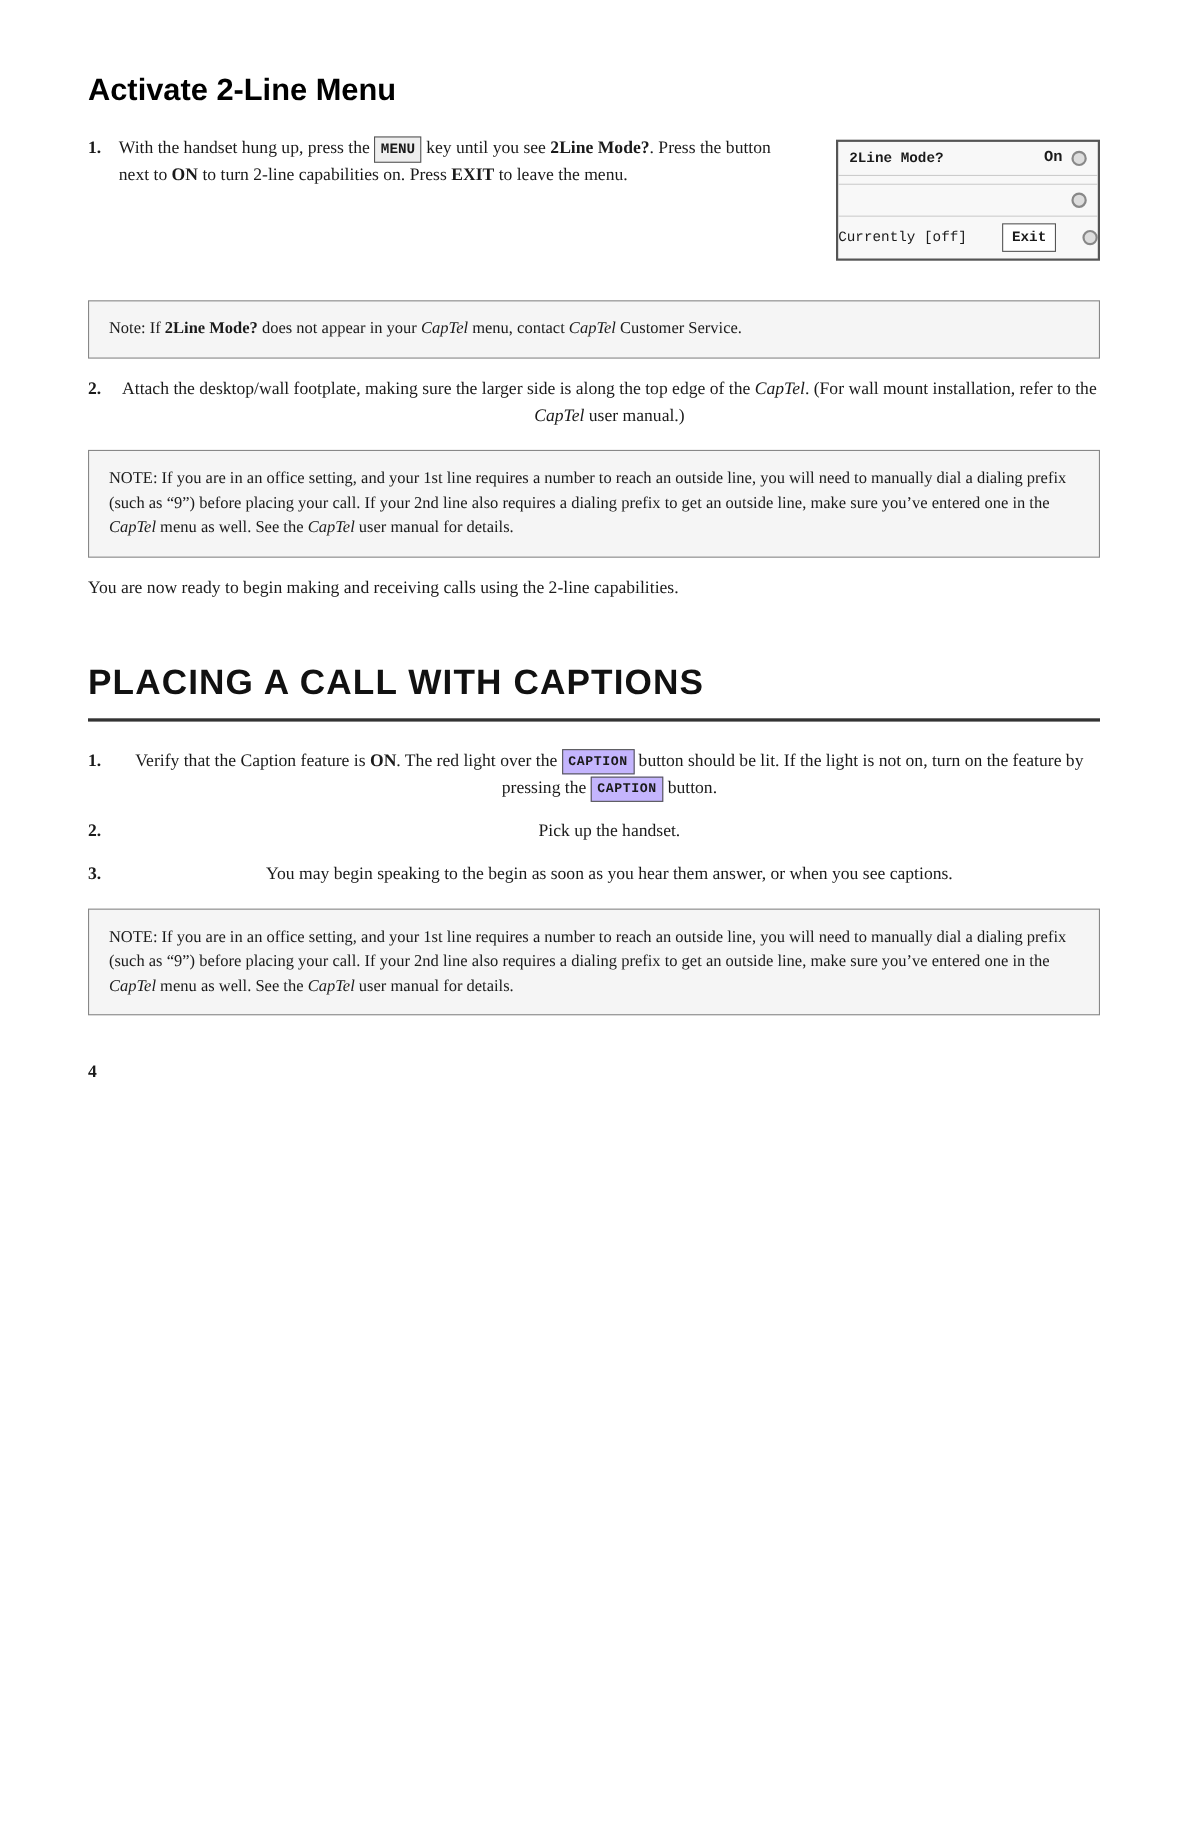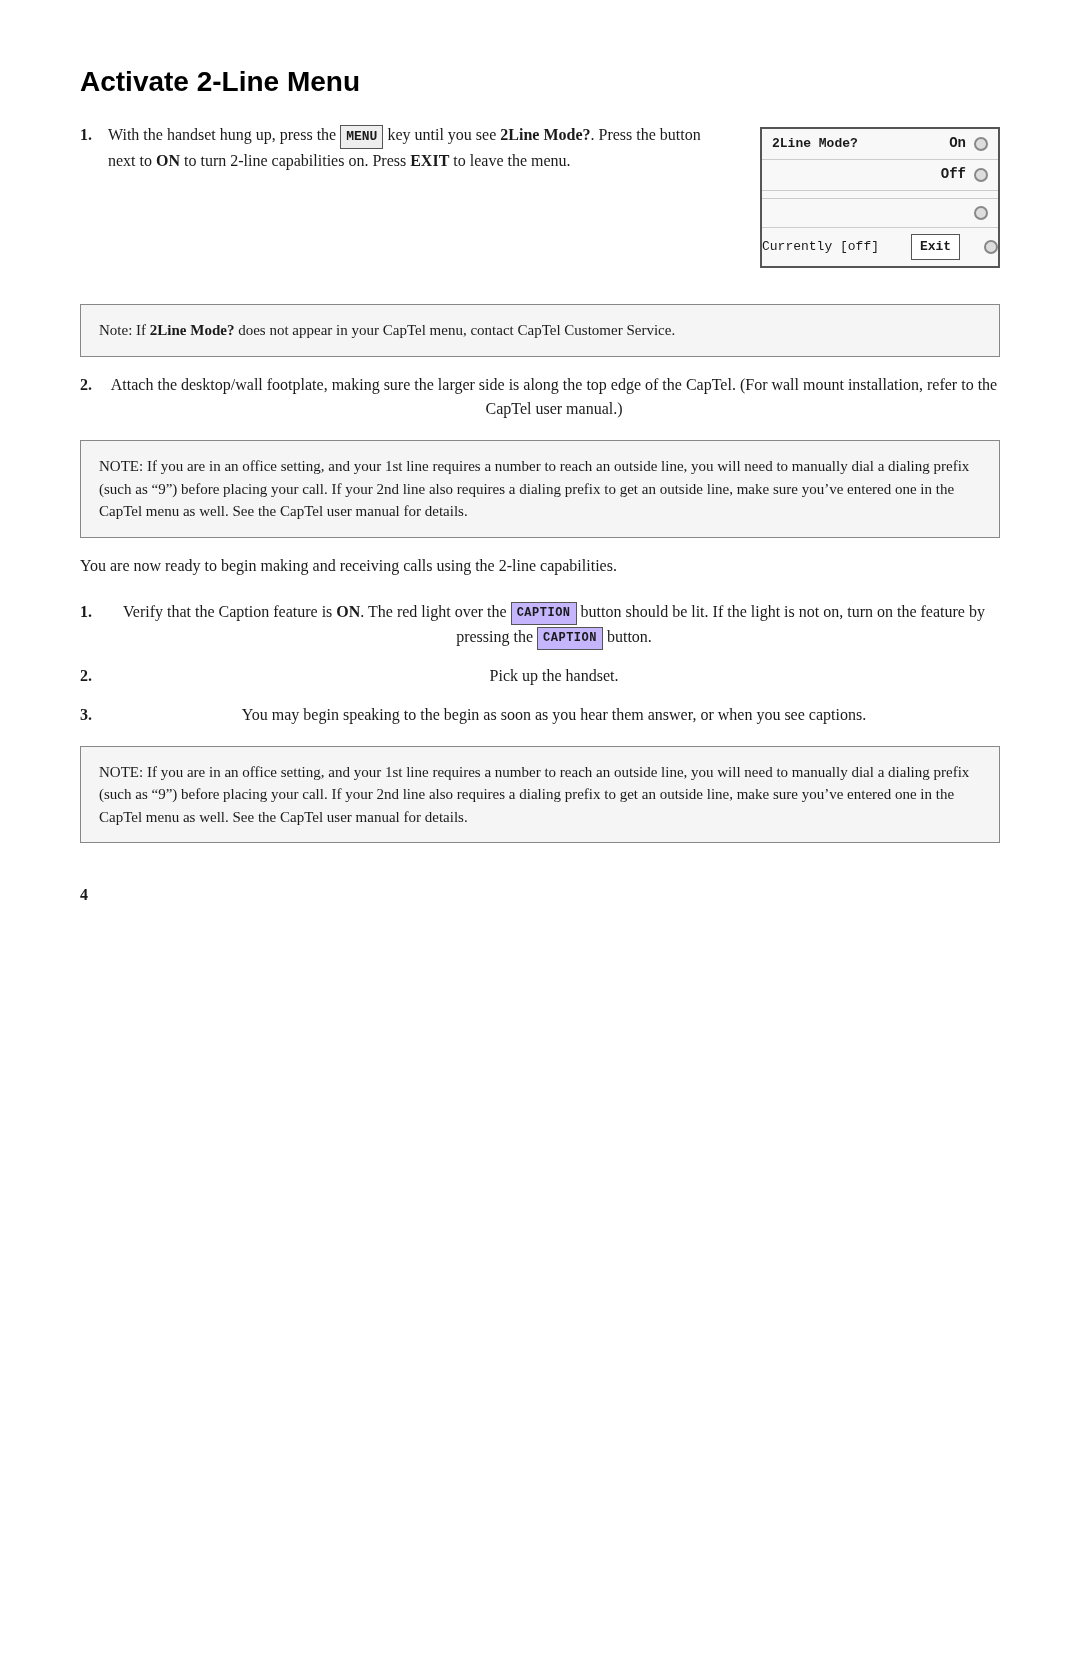--- a/index.html
+++ b/index.html
@@ -149,20 +149,21 @@
       margin: 16px 0;
       font-size: 15px;
       line-height: 1.5;
     }
 
     .bold-text {
       font-weight: bold;
     }
 
     .italic-text {
+      font-style: italic;
     }
 
     kbd.key {
       display: inline-block;
       border: 1px solid #555;
       background: #eee;
       padding: 1px 5px;
       font-family: 'Courier New', monospace;
       font-size: 13px;
       font-weight: bold;
@@ -181,21 +182,21 @@
       letter-spacing: 0.5px;
     }
 
     .page-footer {
       margin-top: 40px;
       font-weight: bold;
       font-size: 16px;
     }
 
     p {
-      margin-bottom: 22px;
+      margin-bottom: 2px;
     }
 
     .main-content {
       max-width: 920px;
     }
 
     .menu-spacer {
       height: 8px;
       border-bottom: 1px solid #ccc;
     }
@@ -214,25 +215,20 @@
       <div class="step1-layout">
         <div class="step1-text">
           With the handset hung up, press
           the <kbd class="key">MENU</kbd> key until you see <span class="bold-text">2Line Mode?</span>. Press the button next to <span class="bold-text">ON</span> to turn 2-line capabilities on. Press <span class="bold-text">EXIT</span> to leave the menu.
         </div>
 
         <div class="menu-display">
           <div class="menu-row">
             <span class="menu-label">2Line Mode?</span>
             <span class="menu-value">On</span>
-            <span class="menu-circle"></span>
-          </div>
-          <div class="menu-row">
-            <span class="menu-label"></span>
-            <span class="menu-value">Off</span>
             <span class="menu-circle"></span>
           </div>
           <div class="menu-spacer"></div>
           <div class="menu-row">
             <span class="menu-label">&nbsp;</span>
             <span class="menu-circle"></span>
           </div>
           <div class="menu-currently-row">
             <span class="menu-currently-label">Currently [off]</span>
             <span class="menu-exit-box">Exit</span>
@@ -255,20 +251,21 @@
       </div>
     </li>
   </ul>
 
   <div class="note-box">
     <span>NOTE: If you are in an office setting, and your 1st line requires a number to reach an outside line, you will need to manually dial a dialing prefix (such as “9”) before placing your call. If your 2nd line also requires a dialing prefix to get an outside line, make sure you’ve entered one in the <span class="italic-text">CapTel</span> menu as well. See the <span class="italic-text">CapTel</span> user manual for details.</span>
   </div>
 
   <p>You are now ready to begin making and receiving calls using the 2-line capabilities.</p>
 
+  <h2 class="chapter-title">Placing a Call With Captions</h2>
 
   <ul class="step-list">
 
     <li>
       <span class="step-number">1.</span>
       <div class="step-content">
         Verify that the Caption feature is <span class="bold-text">ON</span>. The red light over the <span class="caption-btn">CAPTION</span> button should be lit. If the light is not on, turn on the feature by pressing the <span class="caption-btn">CAPTION</span> button.
       </div>
     </li>
 

